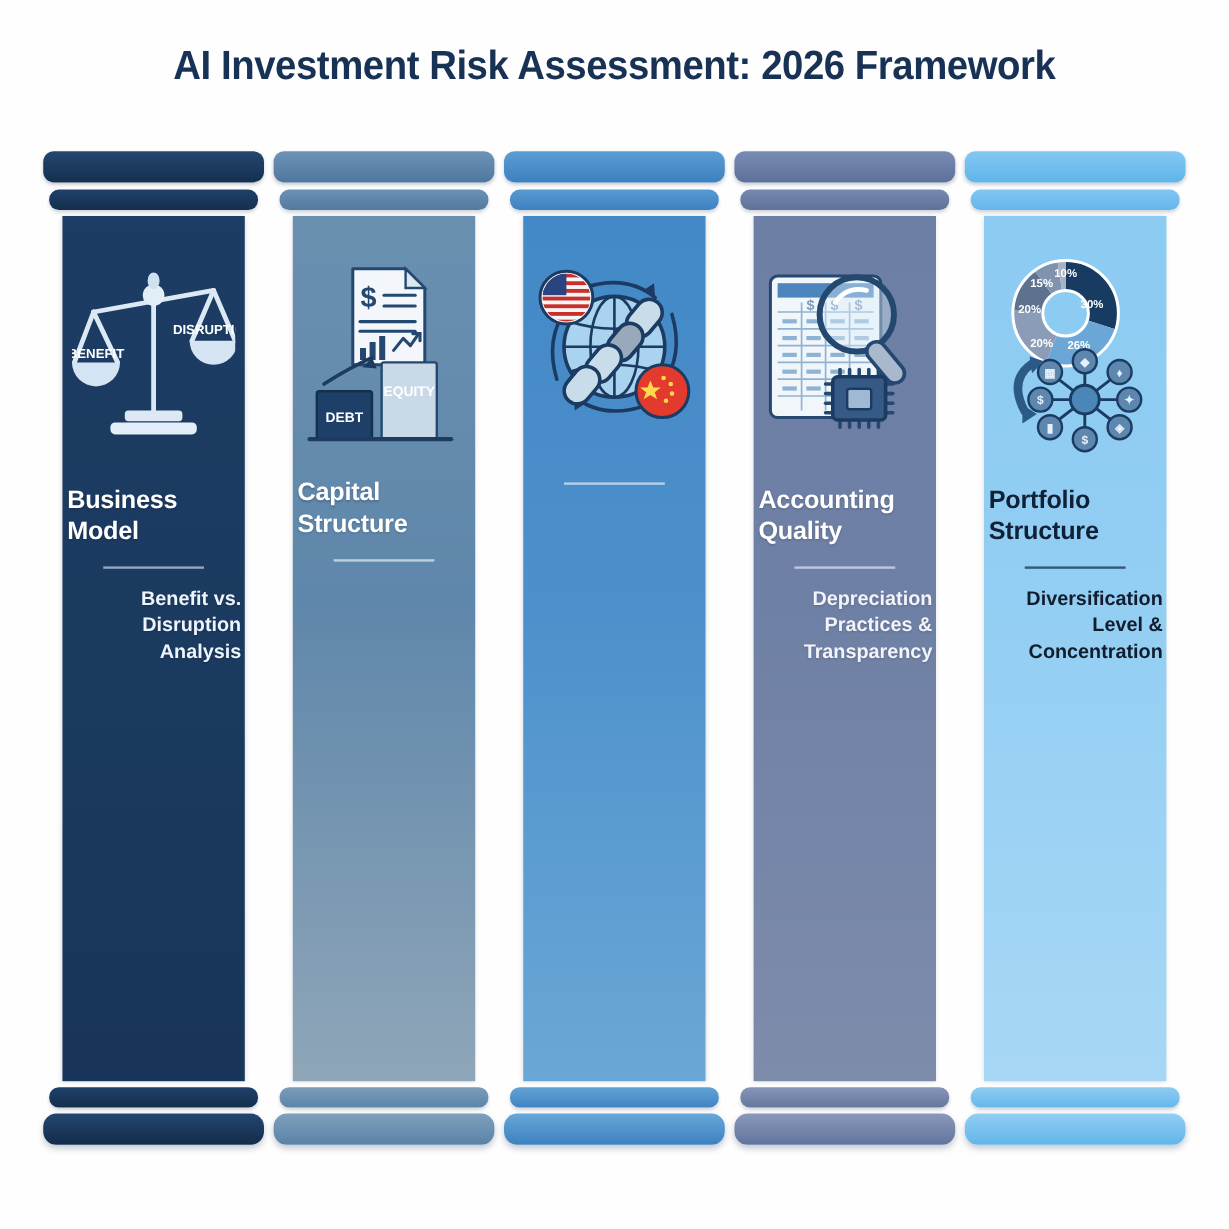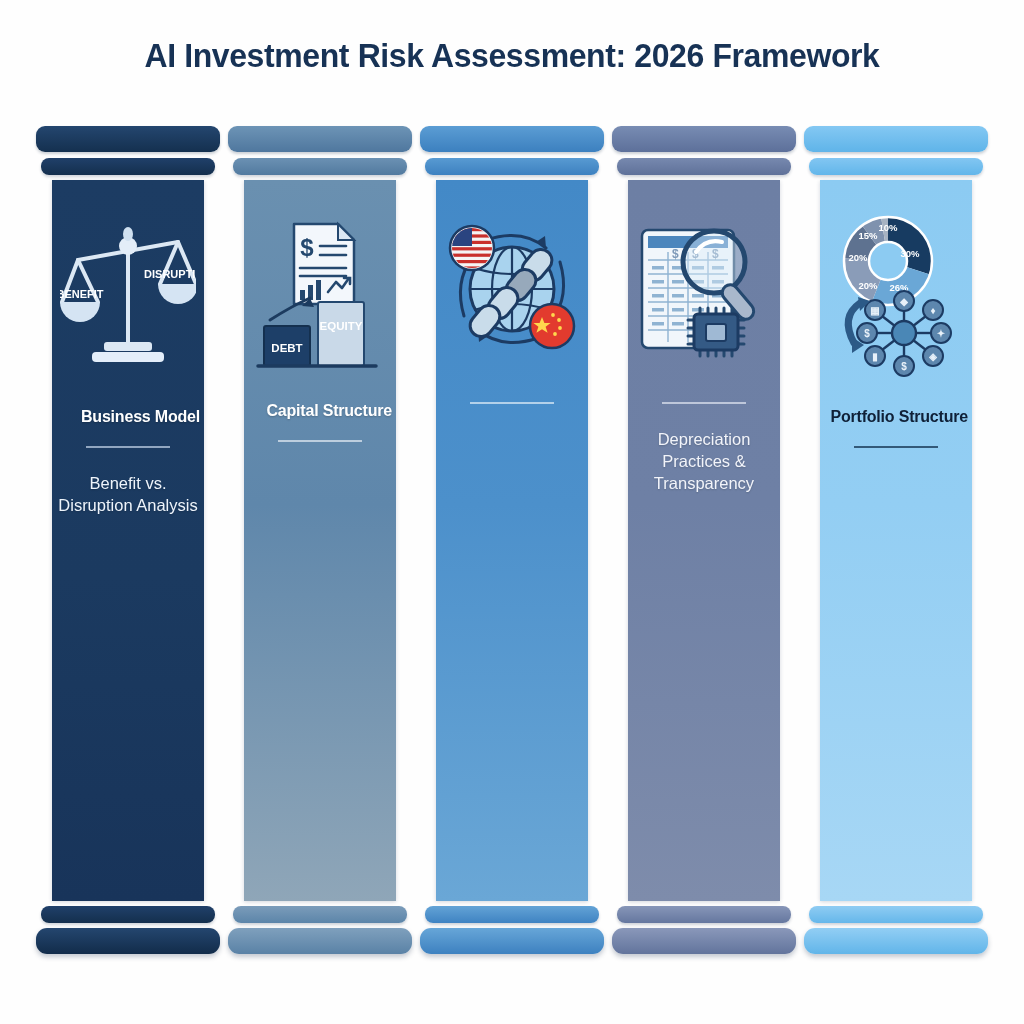--- a/index.html
+++ b/index.html
@@ -106,42 +106,42 @@
     margin-top: 26px;
     display: flex;
     align-items: center;
     justify-content: center;
   }
   .icon-area svg { display:block; }
 
   .pillar-title {
     margin-top: 18px;
     width: 144px;
-    text-align: right;
-    font-size: 16px;
+    text-align: left;
+    font-size: 21px;
     line-height: 26px;
     font-weight: bold;
     letter-spacing: -0.2px;
     text-shadow: 0 1px 2px rgba(0,0,0,0.22);
   }
 
   .divider {
     margin-top: 16px;
     width: 84px;
     height: 1.5px;
     opacity: 0.75;
   }
 
   .pillar-sub {
-    margin-top: 24px;
+    margin-top: 14px;
     width: 146px;
-    text-align: center;
+    text-align: right;
     font-size: 16.5px;
     line-height: 22px;
-    font-weight: normal;
+    font-weight: bold;
     text-shadow: 0 1px 2px rgba(0,0,0,0.18);
   }
 </style>
 </head>
 <body>
 
 <div id="infographic">
 
   <div class="title">AI Investment Risk Assessment: 2026 Framework</div>
 
@@ -369,20 +369,21 @@
                   <line x1="102" y1="112" x2="110" y2="112"></line>
                 <line x1="102" y1="120" x2="110" y2="120"></line>
                   <line x1="102" y1="128" x2="110" y2="128"></line>
               </g>
               <rect x="60" y="98" width="44" height="36" rx="4" fill="#345a85" stroke="#1c3b63" stroke-width="3"></rect>
               <rect x="72" y="108" width="20" height="17" rx="2" fill="#9fb9d4" stroke="#1c3b63" stroke-width="2"></rect>
             </g>
           </svg>
         </div>
 
+        <div class="pillar-title" style="color:#ffffff;">Accounting Quality</div>
         <div class="divider" style="background:#d9dfec;"></div>
         <div class="pillar-sub" style="color:#f2f4fa;">Depreciation Practices &amp; Transparency</div>
       </div>
       <div class="base-mid" style="background:linear-gradient(180deg,#8796b8,#65779f);"></div>
       <div class="base-bot" style="background:linear-gradient(180deg,#8a98ba,#62749c);"></div>
     </div>
 
     <div class="pillar">
       <div class="cap-top" style="background:linear-gradient(180deg,#84c8f3,#5fb4e9);"></div>
       <div class="cap-mid" style="background:linear-gradient(180deg,#82c6f2,#62b6ea);"></div>
@@ -451,19 +452,20 @@
               </g>
               <path d="M-50 10 q-14 -26 6 -40" fill="none" stroke="#2c5a87" stroke-width="7" stroke-linecap="round"></path>
               <polygon points="-46,-36 -34,-32 -44,-22" fill="#2c5a87"></polygon>
               <polygon points="-52,4 -40,12 -52,20" fill="#2c5a87"></polygon>
             </g>
           </svg>
         </div>
 
         <div class="pillar-title" style="color:#0f2037;text-shadow:none;">Portfolio Structure</div>
         <div class="divider" style="background:#13314f;"></div>
+        <div class="pillar-sub" style="color:#111d2c;text-shadow:none;">Diversification Level &amp; Concentration</div>
       </div>
       <div class="base-mid" style="background:linear-gradient(180deg,#8fccf3,#65b7ea);"></div>
       <div class="base-bot" style="background:linear-gradient(180deg,#92cef4,#61b5e9);"></div>
     </div>
 
   </div>
 </div>
 
 </body></html>

